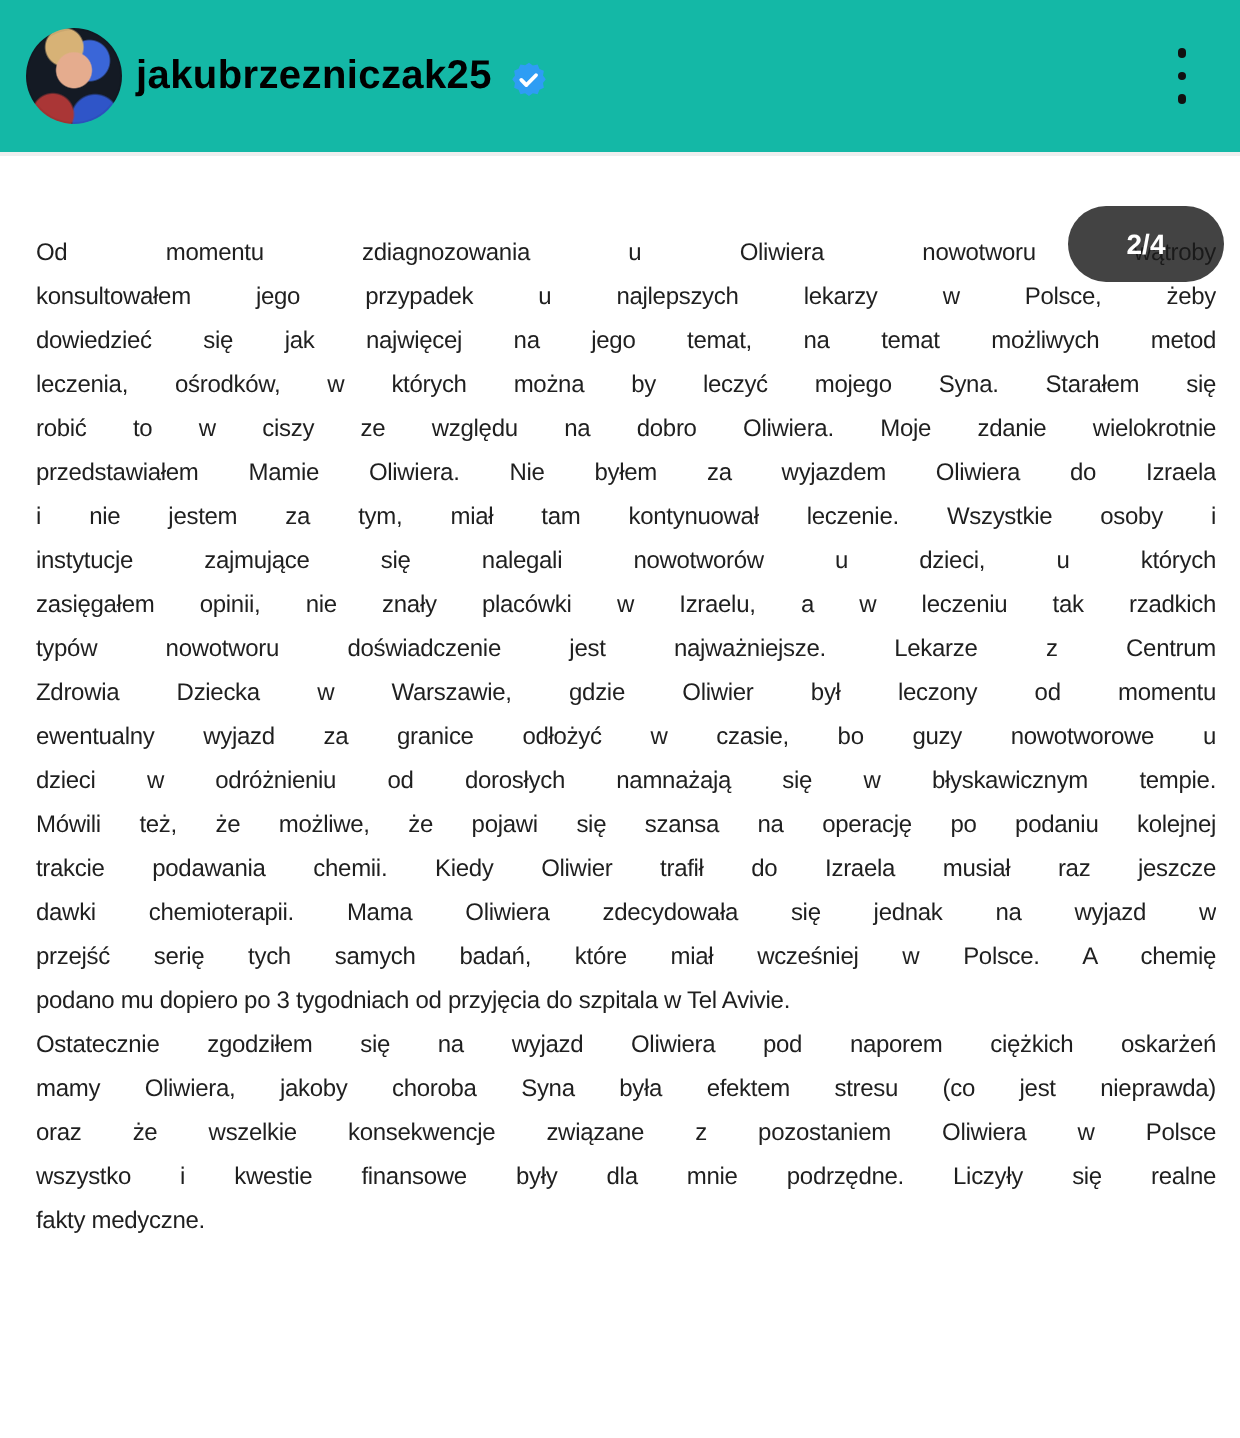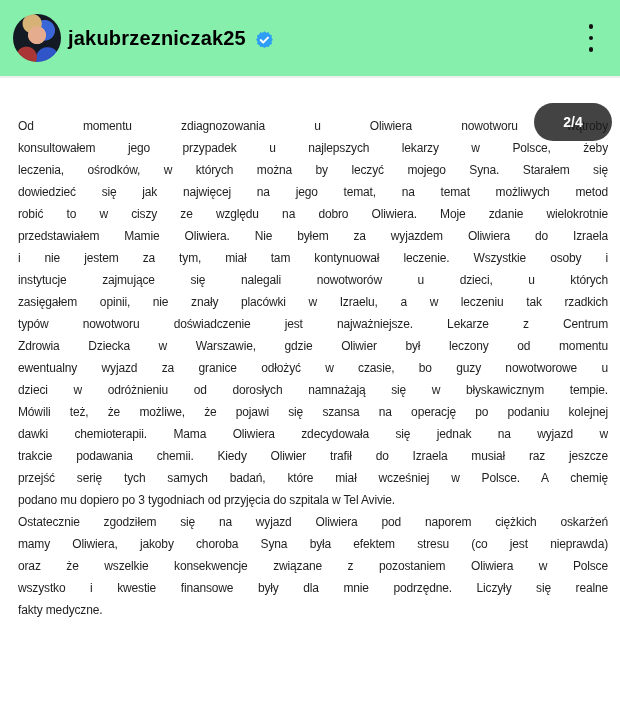--- a/index.html
+++ b/index.html
@@ -9,21 +9,21 @@
     --divider:#efefef;
   }
   html,body{margin:0;padding:0;background:#fff;}
   .screen{
     position:relative;width:620px;height:719px;background:#fff;overflow:hidden;
     font-family:"Liberation Sans",sans-serif;
   }
   
   .post-header{
     position:absolute;top:0;left:0;right:0;height:76px;
-    display:flex;align-items:center;padding-left:13px;box-sizing:border-box;background:#86efac;
+    display:flex;align-items:center;padding-left:13px;box-sizing:border-box;background:#14b8a6;
   }
   .avatar{
     width:48px;height:48px;border-radius:50%;flex:0 0 auto;
     background:
       radial-gradient(circle at 50% 44%, #e5ac8e 0 24%, rgba(229,172,142,0) 26%),
       radial-gradient(circle at 40% 20%, #d7b276 0 19%, rgba(215,178,118,0) 21%),
       radial-gradient(circle at 66% 34%, #3a66d8 0 22%, rgba(58,102,216,0) 24%),
       radial-gradient(circle at 28% 90%, #aa3636 0 18%, rgba(170,54,54,0) 20%),
       radial-gradient(circle at 72% 94%, #2f55c8 0 20%, rgba(47,85,200,0) 22%),
       #141a24;
@@ -79,34 +79,34 @@
     </button>
   </header>
 
   <div class="divider"></div>
 
   <main class="post-image">
     <div class="page-pill">2/4</div>
     <div class="post-text">
         <div class="tline">Od momentu zdiagnozowania u Oliwiera nowotworu wątroby</div>
         <div class="tline">konsultowałem jego przypadek u najlepszych lekarzy w Polsce, żeby</div>
+        <div class="tline">dowiedzieć się jak najwięcej na jego temat, na temat możliwych metod</div>
         <div class="tline">leczenia, ośrodków, w których można by leczyć mojego Syna. Starałem się</div>
-        <div class="tline">dowiedzieć się jak najwięcej na jego temat, na temat możliwych metod</div>
         <div class="tline">robić to w ciszy ze względu na dobro Oliwiera. Moje zdanie wielokrotnie</div>
         <div class="tline">przedstawiałem Mamie Oliwiera. Nie byłem za wyjazdem Oliwiera do Izraela</div>
         <div class="tline">i nie jestem za tym, miał tam kontynuował leczenie. Wszystkie osoby i</div>
         <div class="tline">instytucje zajmujące się nalegali nowotworów u dzieci, u których</div>
         <div class="tline">zasięgałem opinii, nie znały placówki w Izraelu, a w leczeniu tak rzadkich</div>
         <div class="tline">typów nowotworu doświadczenie jest najważniejsze. Lekarze z Centrum</div>
         <div class="tline">Zdrowia Dziecka w Warszawie, gdzie Oliwier był leczony od momentu</div>
         <div class="tline">ewentualny wyjazd za granice odłożyć w czasie, bo guzy nowotworowe u</div>
         <div class="tline">dzieci w odróżnieniu od dorosłych namnażają się w błyskawicznym tempie.</div>
         <div class="tline">Mówili też, że możliwe, że pojawi się szansa na operację po podaniu kolejnej</div>
+        <div class="tline">trakcie podawania chemii. Kiedy Oliwier trafił do Izraela musiał raz jeszcze</div>
         <div class="tline">dawki chemioterapii. Mama Oliwiera zdecydowała się jednak na wyjazd w</div>
-        <div class="tline">trakcie podawania chemii. Kiedy Oliwier trafił do Izraela musiał raz jeszcze</div>
         <div class="tline">przejść serię tych samych badań, które miał wcześniej w Polsce. A chemię</div>
         <div class="tline tline-end">podano mu dopiero po 3 tygodniach od przyjęcia do szpitala w Tel Avivie.</div>
         <div class="tline">Ostatecznie zgodziłem się na wyjazd Oliwiera pod naporem ciężkich oskarżeń</div>
         <div class="tline">mamy Oliwiera, jakoby choroba Syna była efektem stresu (co jest nieprawda)</div>
         <div class="tline">oraz że wszelkie konsekwencje związane z pozostaniem Oliwiera w Polsce</div>
         <div class="tline">wszystko i kwestie finansowe były dla mnie podrzędne. Liczyły się realne</div>
         <div class="tline tline-end">fakty medyczne.</div>
       </div>
   </main>
 

